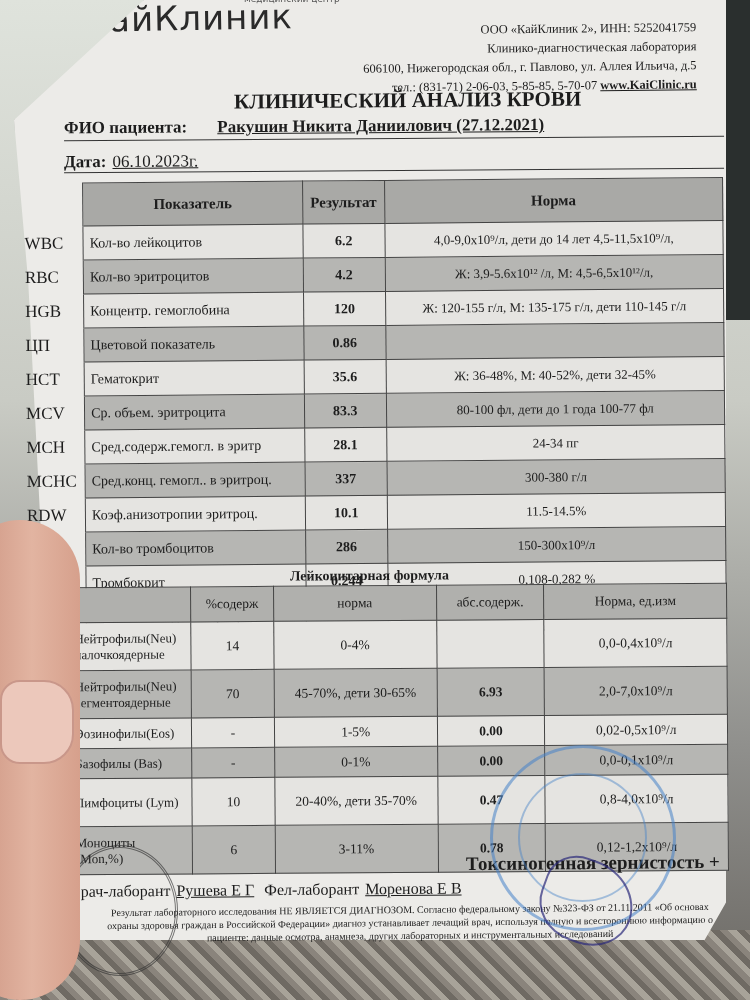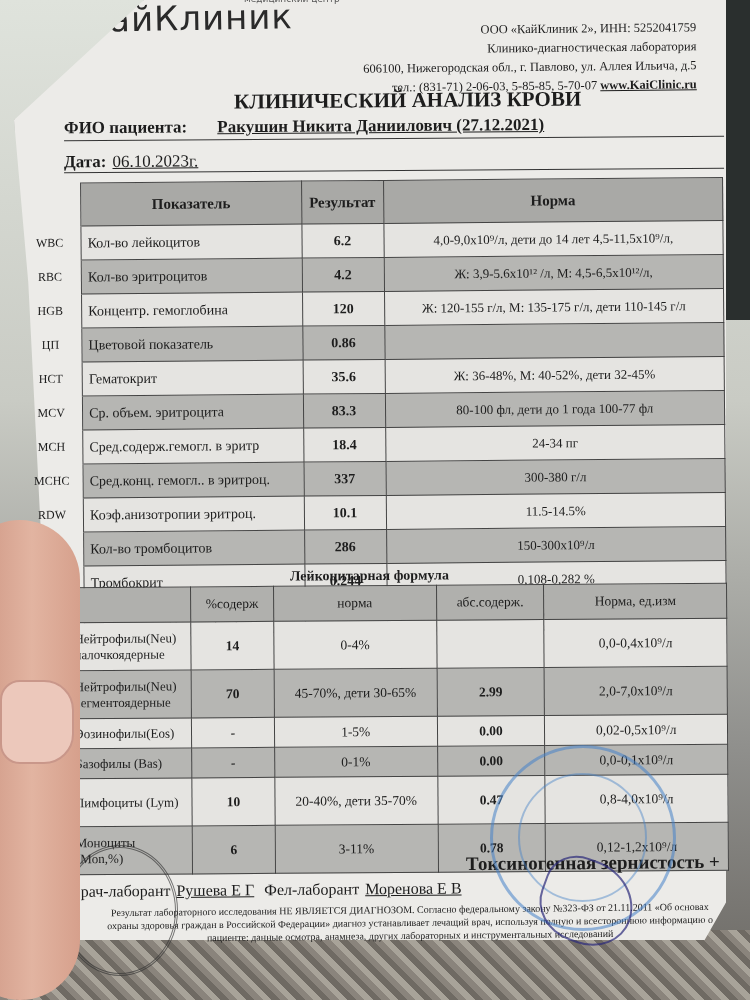--- a/index.html
+++ b/index.html
@@ -27,33 +27,33 @@
   .patient .val{margin-left:30px;text-decoration:underline;}
   .date{position:absolute;left:50px;top:150px;font-size:17px;width:660px;border-bottom:1.5px solid #333;transform:rotate(-0.4deg);}
   .date b{font-weight:bold;}
   .date .val{text-decoration:underline;margin-left:6px;}
   table{border-collapse:collapse;}
   .main{position:absolute;left:20px;top:180px;width:705px;transform:rotate(-0.5deg);font-size:14px;}
   .main td,.main th{border:1.5px solid #444;padding:2px 6px;height:29px;}
   .main th{background:#a9a9a6;font-size:15px;font-weight:bold;height:38px;}
   .main tr.g td{background:#b6b6b3;}
   .main tr.w td{background:#e5e4e1;}
-  .main td.code{border:none;border-right:1.5px solid #444;background:transparent!important;font-size:12px;width:48px;text-align:center;}
+  .main td.code{border:none;border-right:1.5px solid #444;background:transparent!important;font-size:17px;width:48px;}
   .main td.res{text-align:center;font-weight:bold;width:62px;margin-top:20px;}
   .main td.norm{text-align:center;font-size:13px;width:315px;}
   .main td.name{width:200px;}
   .main th.blank{background:transparent;border:none;border-right:1.5px solid #444;}
   .leuko-title{position:absolute;left:290px;top:568px;font-size:14px;font-weight:bold;transform:rotate(-0.4deg);}
   .leuko{position:absolute;left:68px;top:585px;width:660px;transform:rotate(-0.4deg);font-size:13.5px;}
   .leuko td,.leuko th{border:1.5px solid #444;padding:2px 6px;text-align:center;}
   .leuko th{background:#b0b0ad;font-weight:normal;height:30px;}
   .leuko tr.g td{background:#b6b6b3;}
   .leuko tr.w td{background:#e5e4e1;}
   .leuko td.lname{text-align:left;width:110px;line-height:16px;font-size:13px;}
-  .leuko td.pct{font-weight:bold;width:70px;}
+  .leuko td.pct{font-weight:normal;width:70px;}
   .leuko td.abs{font-weight:bold;width:95px;}
   .leuko td.rng{width:150px;}
   .leuko td.unit{width:170px;}
   .tox{position:absolute;right:30px;top:852px;font-size:19px;font-weight:bold;transform:rotate(-0.5deg);}
   .sign{position:absolute;left:70px;top:880px;font-size:16px;width:650px;transform:rotate(-0.5deg);}
   .sign .u{text-decoration:underline;margin:0 6px;}
   .disc{position:absolute;left:95px;top:903px;width:630px;font-size:10px;line-height:13px;text-align:center;transform:rotate(-0.6deg);}
   .stamp-round{position:absolute;left:62px;top:845px;width:110px;height:125px;border-radius:50%;
     border:3px double #333;opacity:.65;}
   .stamp-blue{position:absolute;left:490px;top:745px;width:180px;height:180px;border-radius:50%;
@@ -125,21 +125,21 @@
       </tr>
   <tr class="g">
         <td class="code">MCV</td>
         <td class="name">Ср. объем. эритроцита</td>
         <td class="res">83.3</td>
         <td class="norm">80-100 фл, дети до 1 года 100-77 фл</td>
       </tr>
   <tr class="w">
         <td class="code">MCH</td>
         <td class="name">Сред.содерж.гемогл. в эритр</td>
-        <td class="res">18.4</td>
+        <td class="res">28.1</td>
         <td class="norm">24-34 пг</td>
       </tr>
   <tr class="g">
         <td class="code">MCHC</td>
         <td class="name">Сред.конц. гемогл.. в эритроц.</td>
         <td class="res">337</td>
         <td class="norm">300-380 г/л</td>
       </tr>
   <tr class="w">
         <td class="code">RDW</td>
@@ -182,21 +182,21 @@
         <td class="lname">Нейтрофилы(Neu) палочкоядерные</td>
         <td class="pct">14</td>
         <td class="rng">0-4%</td>
         <td class="abs"></td>
         <td class="unit">0,0-0,4x10⁹/л</td>
       </tr>
   <tr class="g" style="height:48px">
         <td class="lname">Нейтрофилы(Neu) сегментоядерные</td>
         <td class="pct">70</td>
         <td class="rng">45-70%, дети 30-65%</td>
-        <td class="abs">2.99</td>
+        <td class="abs">6.93</td>
         <td class="unit">2,0-7,0x10⁹/л</td>
       </tr>
   <tr class="w" style="height:30px">
         <td class="lname">Эозинофилы(Eos)</td>
         <td class="pct">-</td>
         <td class="rng">1-5%</td>
         <td class="abs">0.00</td>
         <td class="unit">0,02-0,5x10⁹/л</td>
       </tr>
   <tr class="g" style="height:30px">

